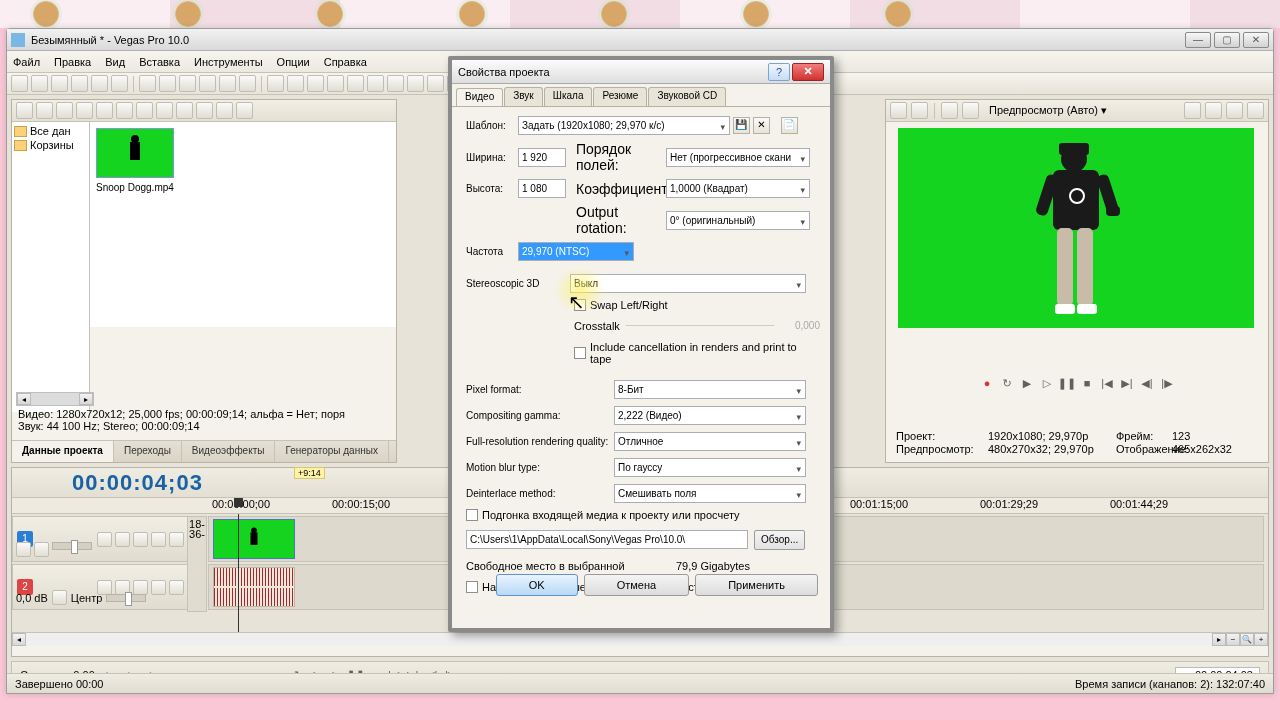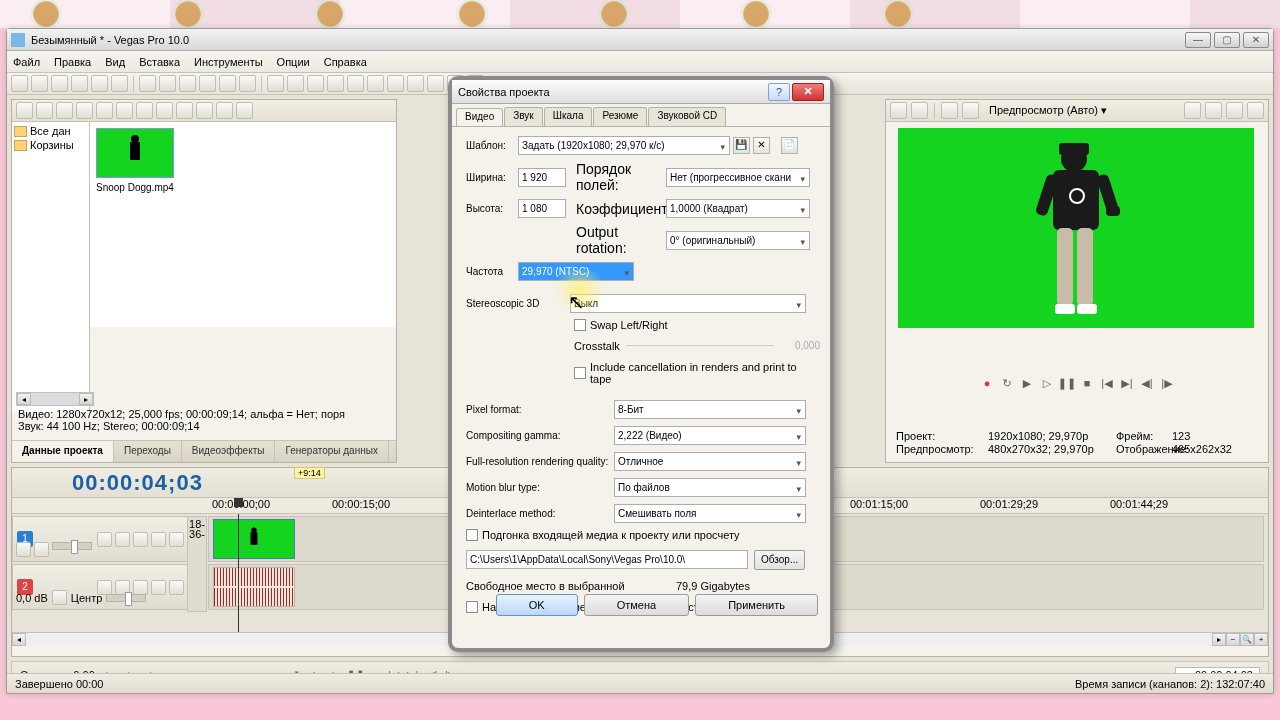--- a/index.html
+++ b/index.html
@@ -84,21 +84,21 @@
 .playhead{position:absolute;left:226px;top:0;bottom:0;width:1px;background:#333}
 .playhead::before{content:"";position:absolute;top:-16px;left:-4px;width:9px;height:9px;background:#333}
 .tl-scroll{height:14px;background:#efefef;border-top:1px solid #c5c2b8;display:flex}
 .transport-bar{left:4px;right:4px;top:566px;height:28px;position:absolute;background:linear-gradient(#efece2,#e3dfd3);border:1px solid #c5c2b8;display:flex;align-items:center;padding:0 8px;gap:8px}
 .speed{font-size:10px}
 .trans-controls{display:flex;gap:5px;margin-left:110px}
 .time-box{margin-left:auto;border:1px solid #bbb;background:#fff;padding:1px 6px;font-size:10px;display:flex;align-items:center;gap:3px}
 .statusbar{position:absolute;left:0;right:0;bottom:0;height:20px;background:linear-gradient(#efece2,#e0dcd0);border-top:1px solid #c5c2b8;display:flex;align-items:center;padding:0 8px;font-size:10px;color:#555}
 .statusbar .right{margin-left:auto}
 
-.dialog{position:absolute;left:448px;top:76px;width:386px;height:576px;background:#f4f2eb;border:1px solid #5a5a5a;box-shadow:4px 4px 10px rgba(0,0,0,.35);border:4px solid #8a8a8a;border-radius:10px}
+.dialog{position:absolute;left:448px;top:56px;width:386px;height:576px;background:#f4f2eb;border:1px solid #5a5a5a;box-shadow:4px 4px 10px rgba(0,0,0,.35);border:4px solid #8a8a8a;border-radius:2px}
 .dlg-title{height:24px;background:linear-gradient(#fcfcfc,#dedede);display:flex;align-items:center;padding:0 6px;border-bottom:1px solid #aaa}
 .dlg-btns{margin-left:auto;display:flex;gap:2px}
 .dlg-help{width:22px;height:18px;background:linear-gradient(#f2f7fe,#c8dcf5);border:1px solid #7aa3d6;border-radius:2px;text-align:center;line-height:16px;color:#2c5593}
 .dlg-close{width:32px;height:18px;background:linear-gradient(#f07f7c,#d13130);border:1px solid #9d2320;border-radius:2px;color:#fff;text-align:center;line-height:15px;font-weight:bold}
 .dlg-tabs{height:22px;display:flex;padding:3px 4px 0;background:#f4f2eb}
 .dlg-tab{padding:2px 8px;border:1px solid #b5b1a3;border-bottom:none;background:#e8e4d8;border-radius:3px 3px 0 0;margin-right:1px;font-size:10px}
 .dlg-tab.active{background:#f4f2eb;position:relative;top:1px}
 .dlg-body{border-top:1px solid #b5b1a3;padding:8px 10px 8px 14px;height:498px;position:relative}
 .row{display:flex;align-items:center;margin-bottom:5px;min-height:21px}
 .lbl{width:104px;font-size:10px}
@@ -480,21 +480,21 @@
     <div class="row">
         <div class="lbl" style="width:148px">Compositing gamma:</div>
         <div class="sel" style="width:192px">2,222 (Видео)</div>
       </div>
     <div class="row">
         <div class="lbl" style="width:148px">Full-resolution rendering quality:</div>
         <div class="sel" style="width:192px">Отличное</div>
       </div>
     <div class="row">
         <div class="lbl" style="width:148px">Motion blur type:</div>
-        <div class="sel" style="width:192px">По файлов</div>
+        <div class="sel" style="width:192px">По гауссу</div>
       </div>
     <div class="row">
         <div class="lbl" style="width:148px">Deinterlace method:</div>
         <div class="sel" style="width:192px">Смешивать поля</div>
       </div>
     <div class="chk-row">
         <div class="chk"></div>
         <span>Подгонка входящей медиа к проекту или просчету</span>
       </div>
     <div style="height:4px"></div>

